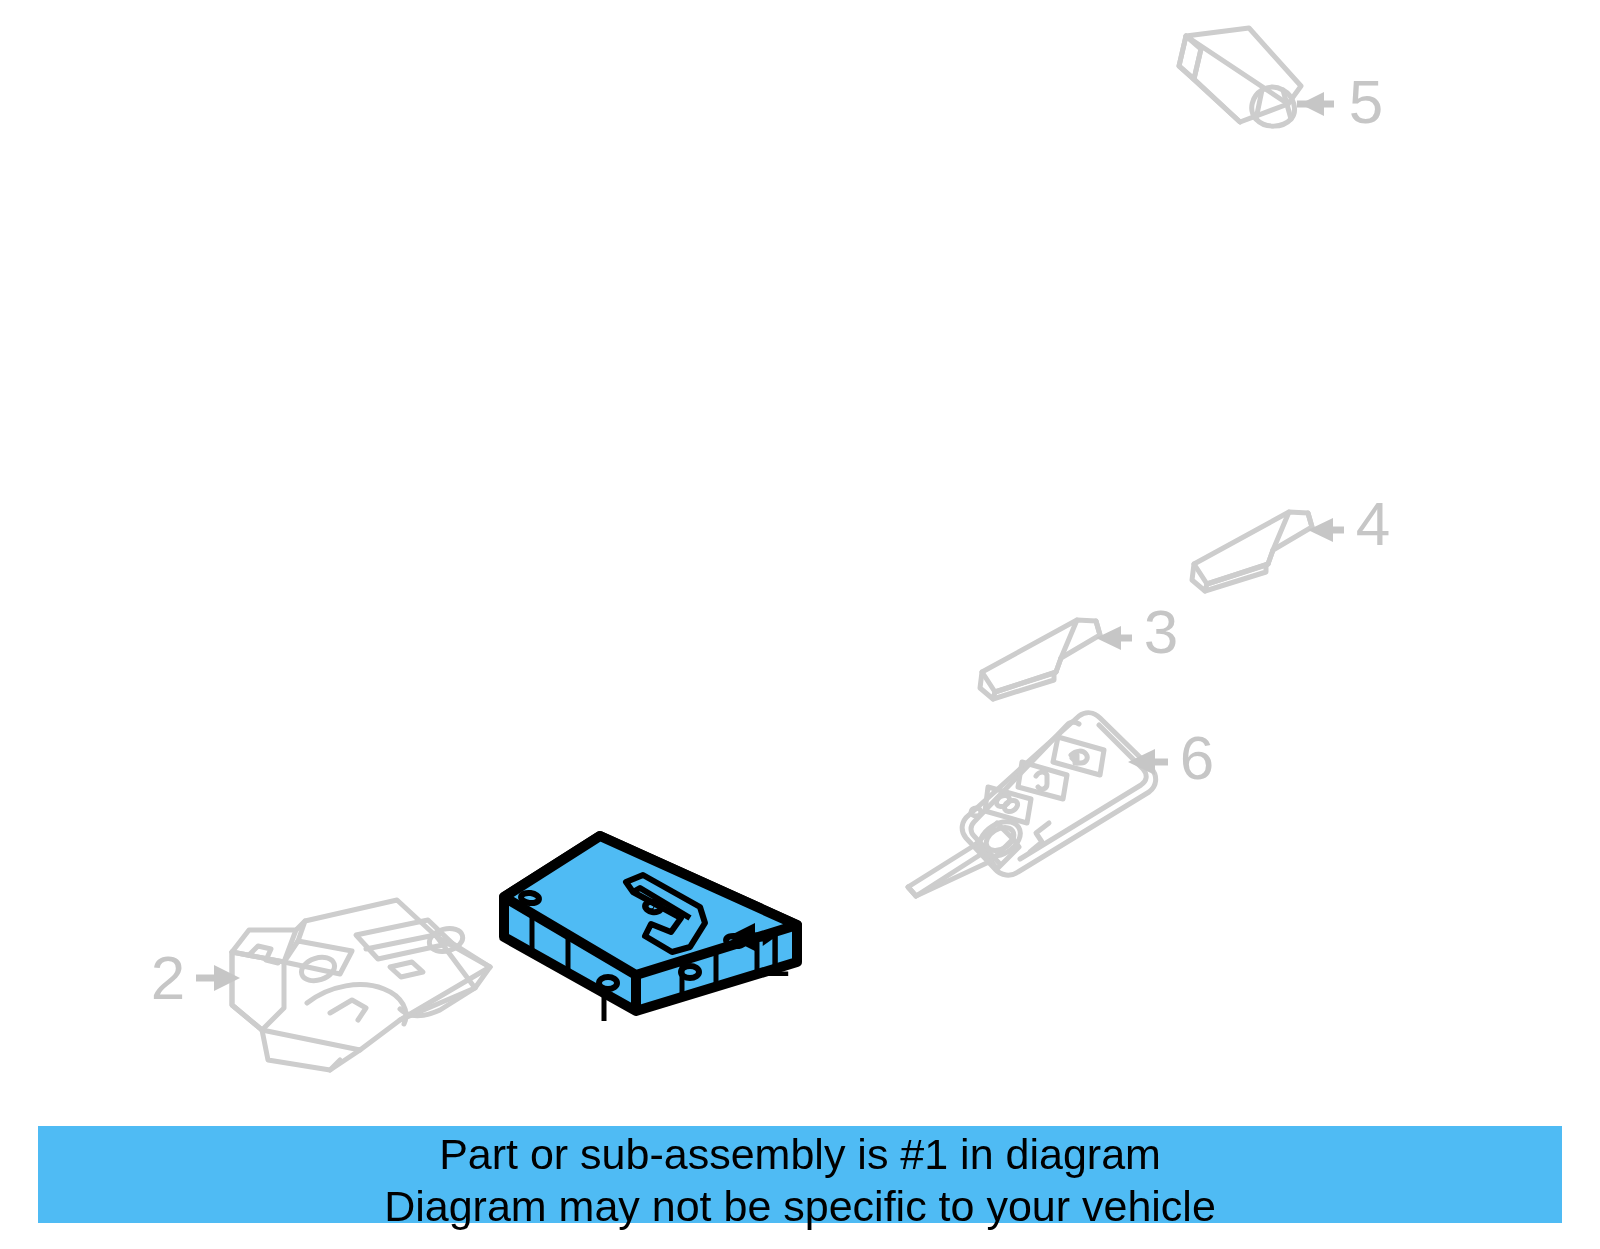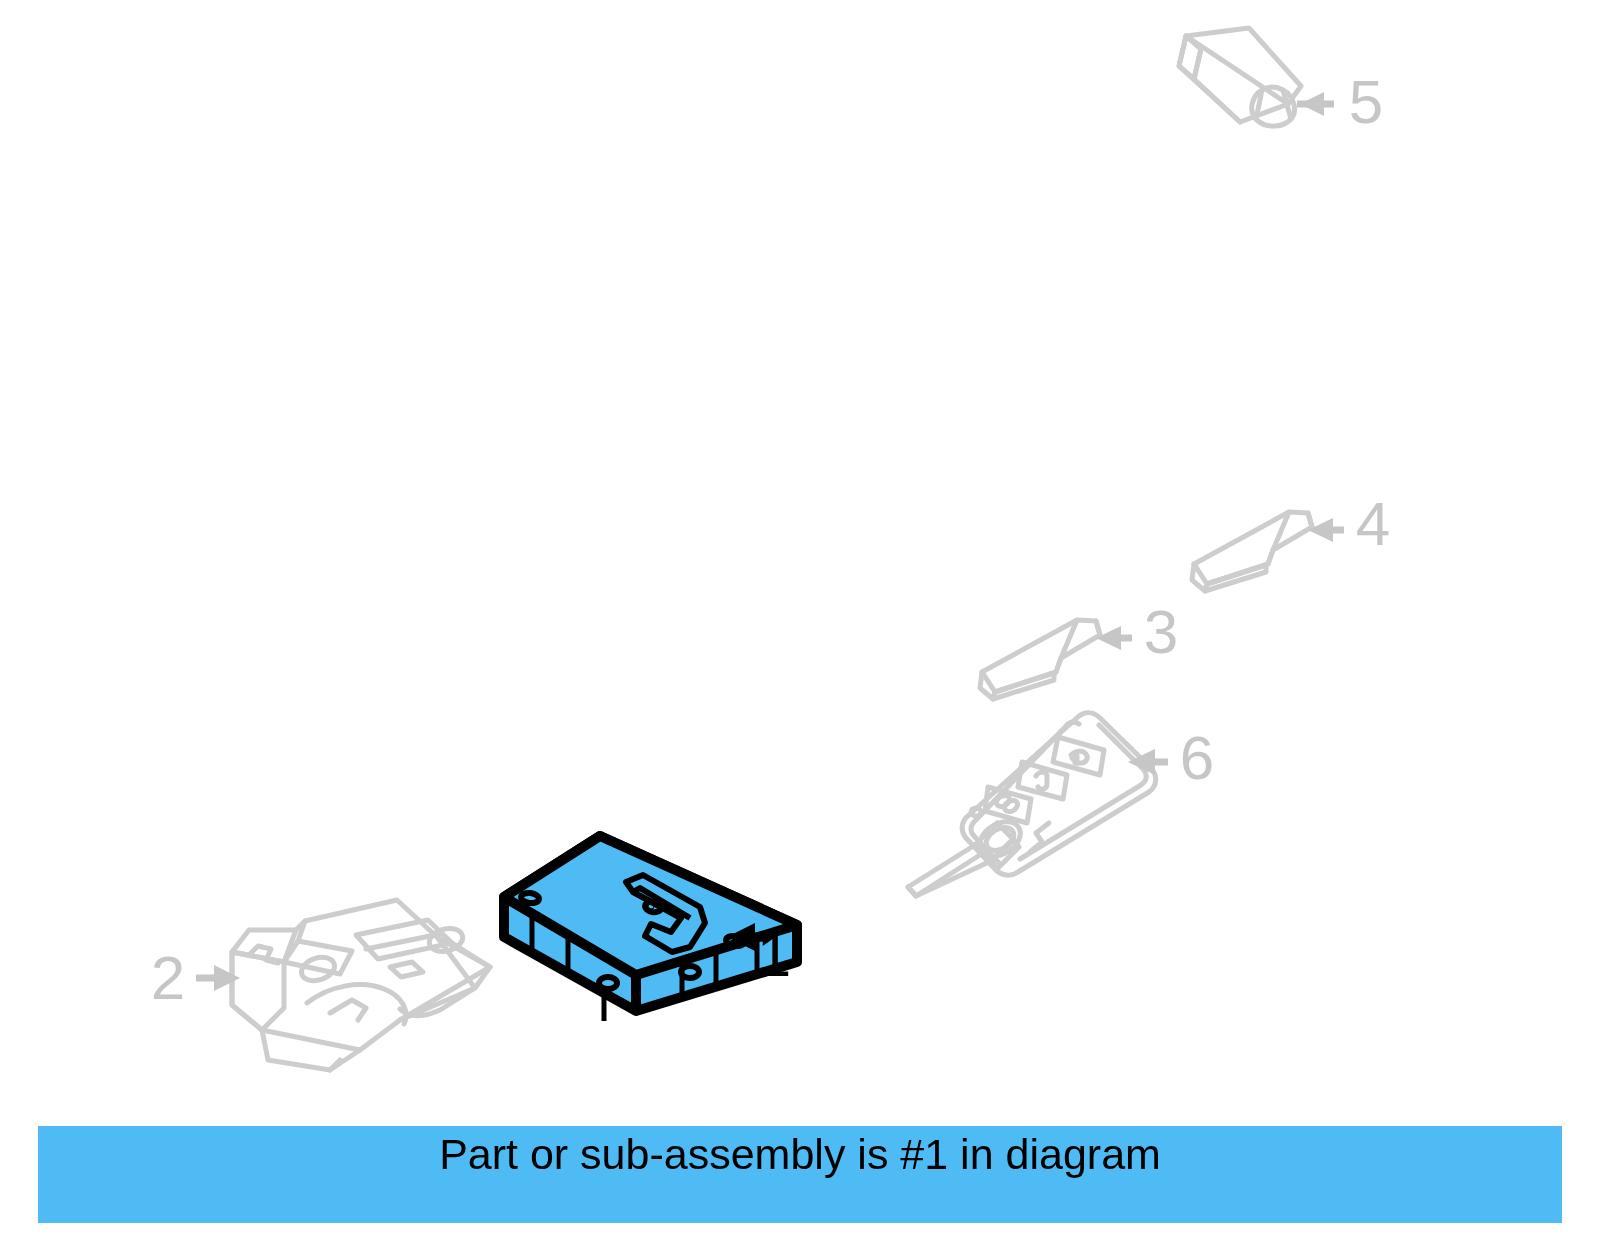--- a/index.html
+++ b/index.html
@@ -261,15 +261,16 @@
     <text class="callout-text" x="1373" y="529" fill="#C6C6C6" text-anchor="middle" dominant-baseline="middle">4</text>
 
     <text class="callout-text" x="1366" y="107" fill="#C6C6C6" text-anchor="middle" dominant-baseline="middle">5</text>
 
     <text class="callout-text" x="1197" y="763" fill="#C6C6C6" text-anchor="middle" dominant-baseline="middle">6</text>
 
   </svg>
 
   <div id="disclaimer-banner">
     <div class="banner-line">Part or sub-assembly is #1 in diagram</div>
+    <div class="banner-line">Diagram may not be specific to your vehicle</div>
   </div>
 
 </div>
 
 </body></html>

